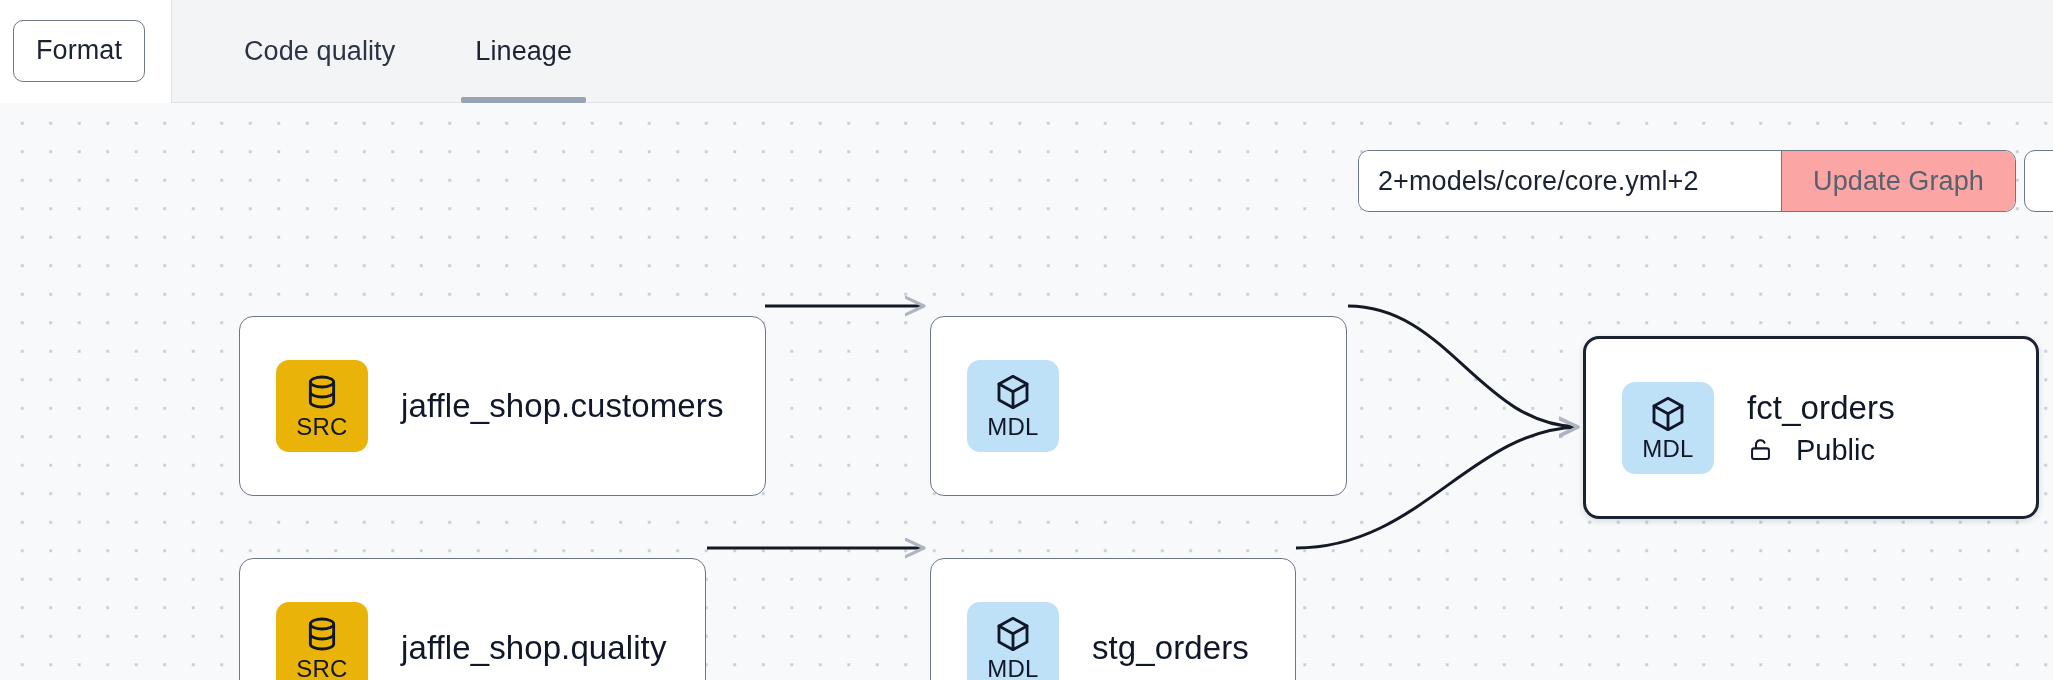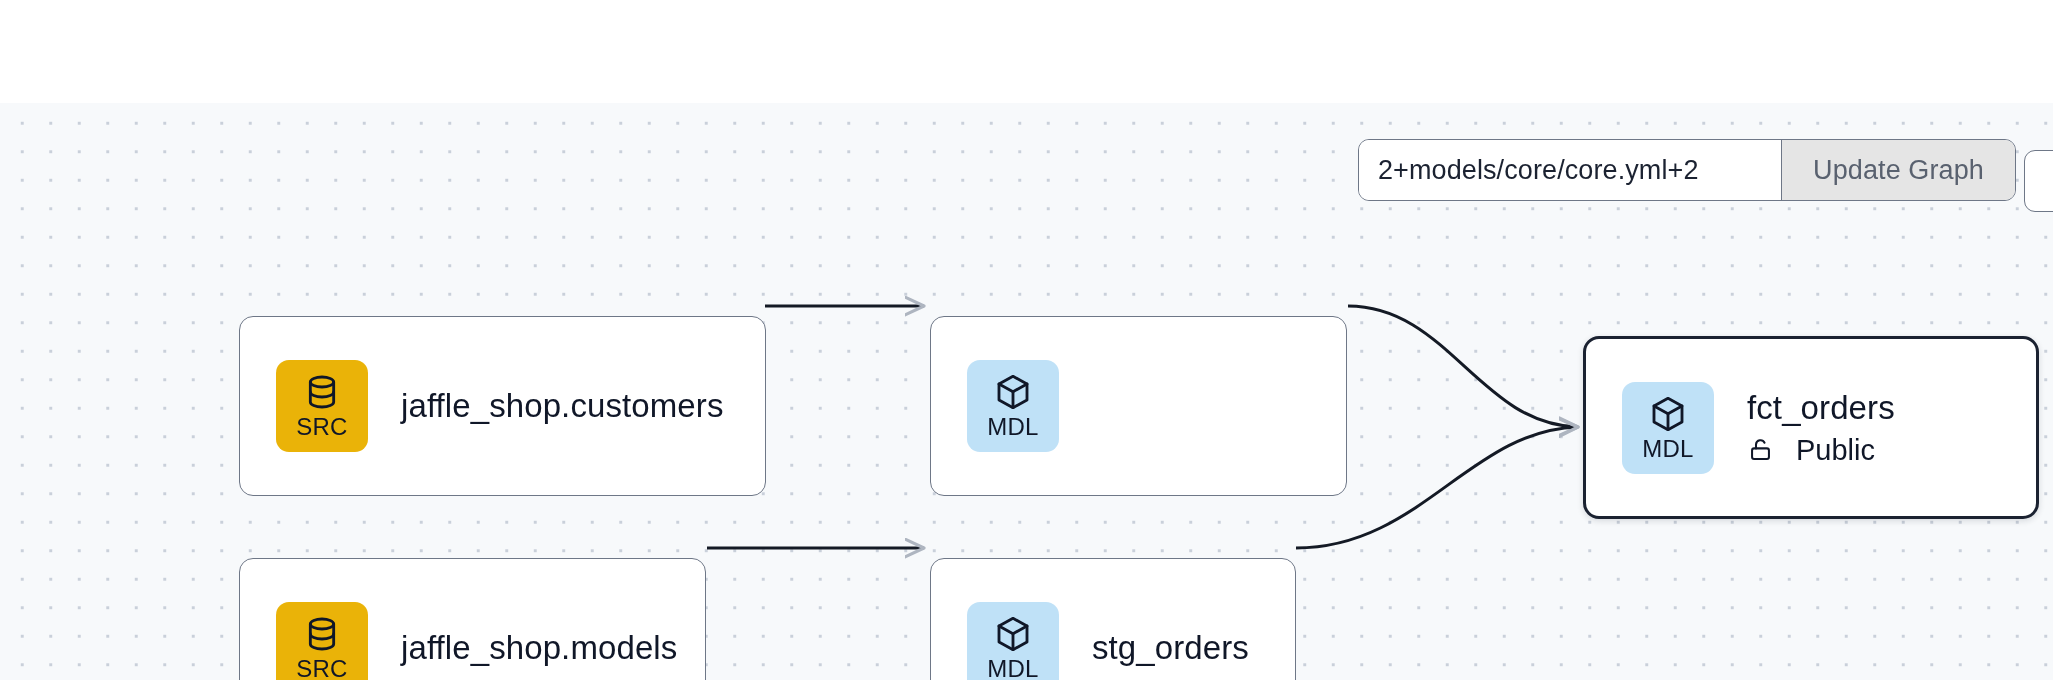--- a/index.html
+++ b/index.html
@@ -197,21 +197,21 @@
     font-family: "Liberation Sans", sans-serif;
     font-size: 27px;
     color: #1b2231;
     padding: 0 19px;
     letter-spacing: .1px;
   }
 
   .update-btn {
     width: 234px;
     height: 100%;
-    background: #e5e5e5;
+    background: #fca5a5;
     border: none;
     border-left: 1.6px solid #6e7787;
     font-family: "Liberation Sans", sans-serif;
     font-size: 27px;
     color: #59616f;
     cursor: pointer;
     letter-spacing: .1px;
   }
 
   .ctrl-extra {
@@ -222,20 +222,32 @@
     border: 1.6px solid #6e7787;
     border-radius: 11px;
     background: #ffffff;
   }
 </style>
 </head>
 <body>
 
 <div id="app">
 
+  <div class="topbar">
+
+    <div class="format-zone">
+      <div class="format-btn">Format</div>
+    </div>
+
+    <div class="tabs">
+      <div class="tab">Code quality</div>
+      <div class="tab active">Lineage</div>
+    </div>
+
+  </div>
 
   <div class="canvas">
 
     <svg class="edges" viewBox="0 0 2053 577" width="2053" height="577">
       <defs>
         <marker id="arrow" viewBox="0 0 10 10" refX="9" refY="5" markerWidth="7" markerHeight="7" orient="auto-start-reverse">
           <path d="M 0 0.8 L 9 5 L 0 9.2" fill="none" stroke="#aeb5c0" stroke-width="1.5" stroke-linecap="round" stroke-linejoin="round"></path>
         </marker>
       </defs>
 
@@ -276,21 +288,21 @@
     <div class="node" style="left:239px; top:455px; width:467px; height:180px;">
       <div class="badge src">
         <svg width="40" height="40" viewBox="0 0 24 24" fill="none" stroke="#101728" stroke-width="1.7" stroke-linecap="round" stroke-linejoin="round">
           <ellipse cx="12" cy="6" rx="7" ry="3"></ellipse>
           <path d="M5 6v6c0 1.66 3.13 3 7 3s7-1.34 7-3V6"></path>
           <path d="M5 12v6c0 1.66 3.13 3 7 3s7-1.34 7-3v-6"></path>
         </svg>
         <span class="badge-label">SRC</span>
       </div>
       <div class="node-body">
-        <div class="node-title">jaffle_shop.models</div>
+        <div class="node-title">jaffle_shop.quality</div>
       </div>
     </div>
 
     <div class="node" style="left:930px; top:455px; width:366px; height:180px;">
       <div class="badge mdl">
         <svg width="40" height="40" viewBox="0 0 24 24" fill="none" stroke="#101728" stroke-width="1.7" stroke-linecap="round" stroke-linejoin="round">
           <path d="M12 2.6 20.4 7.2v9.6L12 21.4 3.6 16.8V7.2z"></path>
           <path d="M3.6 7.2 12 11.8l8.4-4.6"></path>
           <path d="M12 11.8v9.6"></path>
         </svg>
@@ -315,21 +327,21 @@
         <div class="node-sub">
           <svg width="27" height="27" viewBox="0 0 24 24" fill="none" stroke="#101728" stroke-width="1.8" stroke-linecap="round" stroke-linejoin="round">
             <rect x="4.5" y="11" width="15" height="9.5" rx="1.8"></rect>
             <path d="M8 11V7.4A4 4 0 0 1 15.6 6"></path>
           </svg>
           <span>Public</span>
         </div>
       </div>
     </div>
 
-    <div class="ctrl-group" style="left:1358px; top:36px;">
+    <div class="ctrl-group" style="left:1358px; top:47px;">
       <input class="selector-input" type="text" placeholder="2+models/core/core.yml+2" value="2+models/core/core.yml+2" style="">
       <button class="update-btn">Update Graph</button>
     </div>
 
     <div class="ctrl-extra" style="left:2024px; top:47px;"></div>
 
   </div>
 </div>
 
 </body></html>

